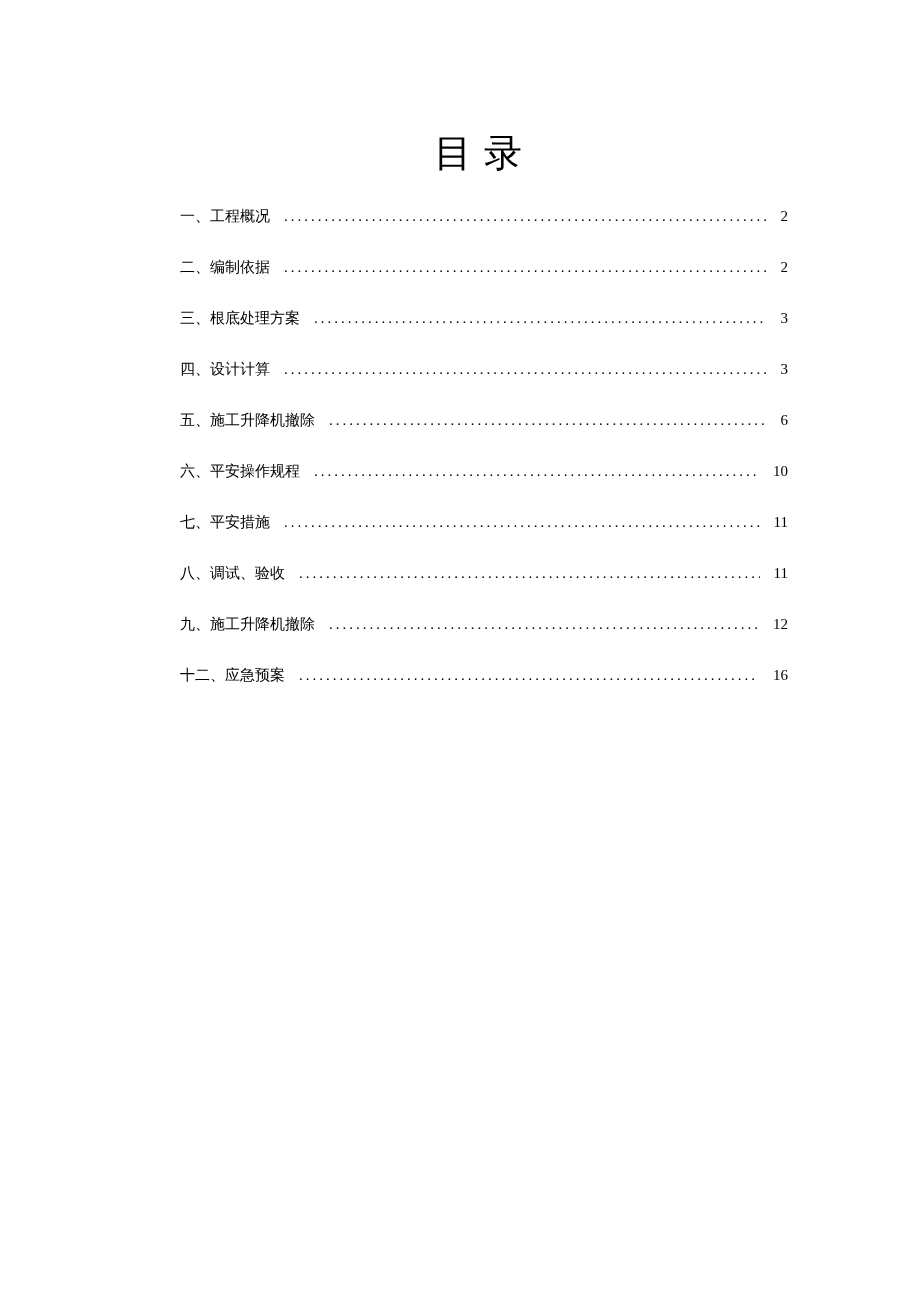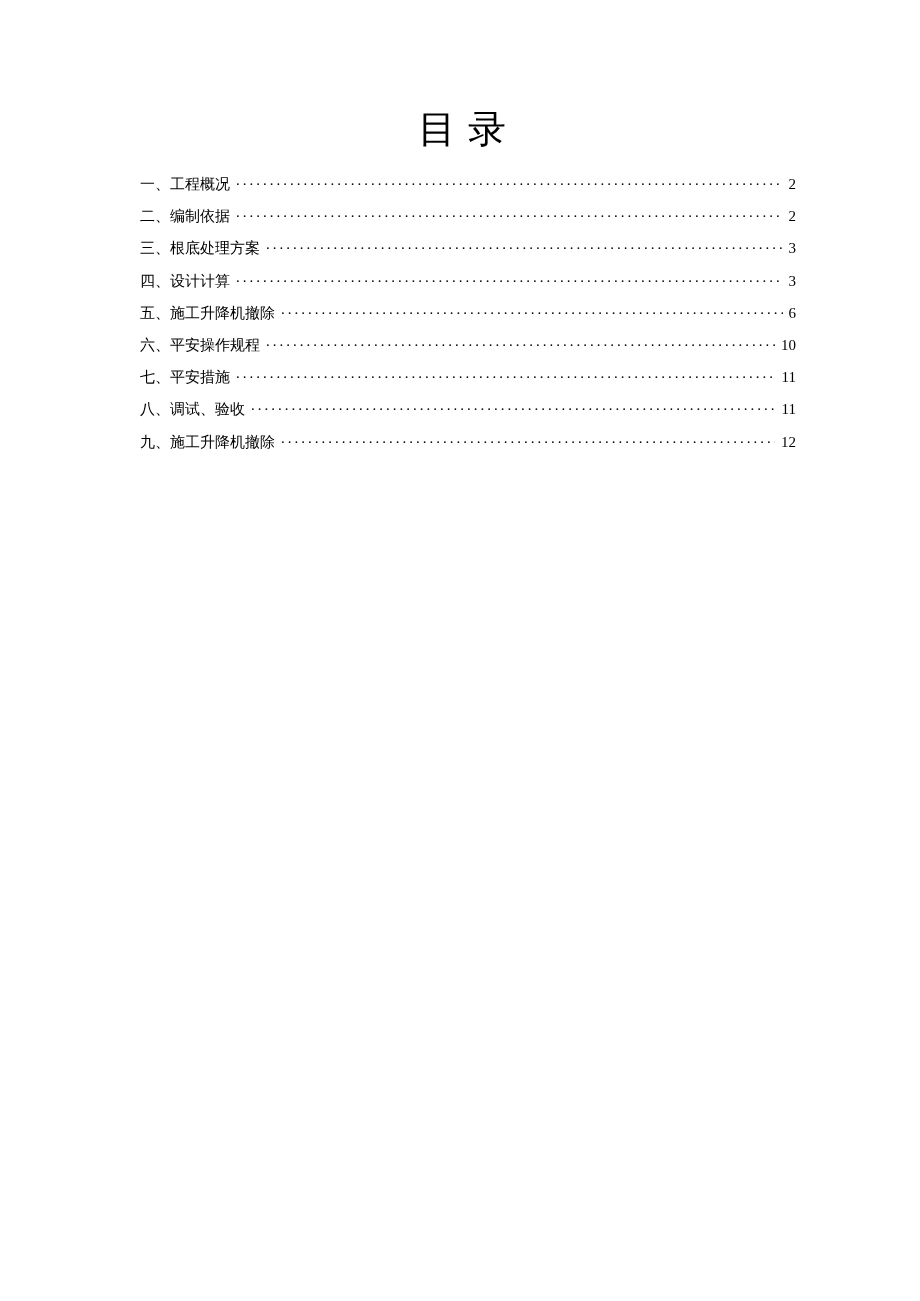--- a/index.html
+++ b/index.html
@@ -1,15 +1,15 @@
 <!DOCTYPE html>
 <html><head>
   <meta charset="utf-8">
   <style>
-    * { margin: 4px; padding: 0; box-sizing: border-box; }
+    * { margin: 12px; padding: 0; box-sizing: border-box; }
     body {
       width: 920px;
       height: 1301px;
       background: #fff;
       font-family: "SimSun", "宋体", serif;
       color: #000;
       padding: 92px 120px 0 120px;
     }
     .title {
       text-align: center;
@@ -18,21 +18,21 @@
       letter-spacing: 12px;
       margin-bottom: 18px;
       font-family: "SimSun", "宋体", serif;
     }
     .toc {
       font-size: 15px;
       line-height: 1.0;
     }
     .toc-row {
       display: flex;
-      align-items: flex-start;
+      align-items: center;
       margin-bottom: 9.2px;
       white-space: nowrap;
     }
     .toc-label {
       flex: 0 0 auto;
     }
     .toc-leader {
       flex: 1 1 auto;
       overflow: hidden;
       letter-spacing: 3px;
@@ -90,13 +90,18 @@
   <div class="toc-row">
     <span class="toc-label">八、调试、验收</span>
     <span class="toc-leader"></span>
     <span class="toc-page">11</span>
   </div>
   <div class="toc-row">
     <span class="toc-label">九、施工升降机撤除</span>
     <span class="toc-leader"></span>
     <span class="toc-page">12</span>
   </div>
+  <div class="toc-row">
+    <span class="toc-label">十二、应急预案</span>
+    <span class="toc-leader"></span>
+    <span class="toc-page">16</span>
+  </div>
 </div>
 
 </body></html>

